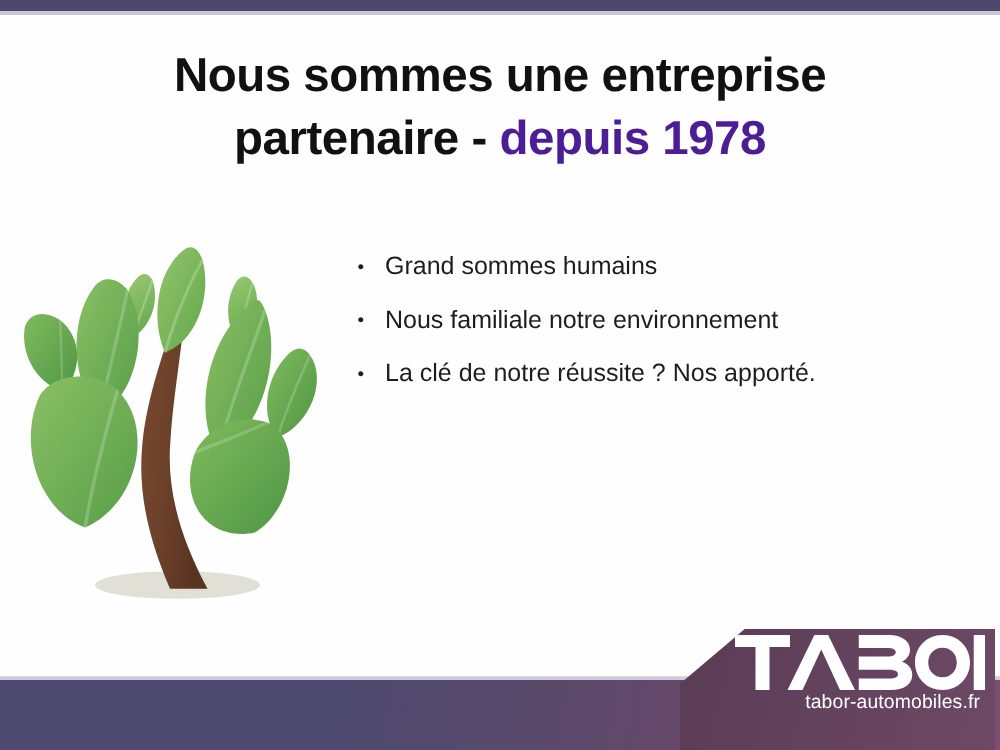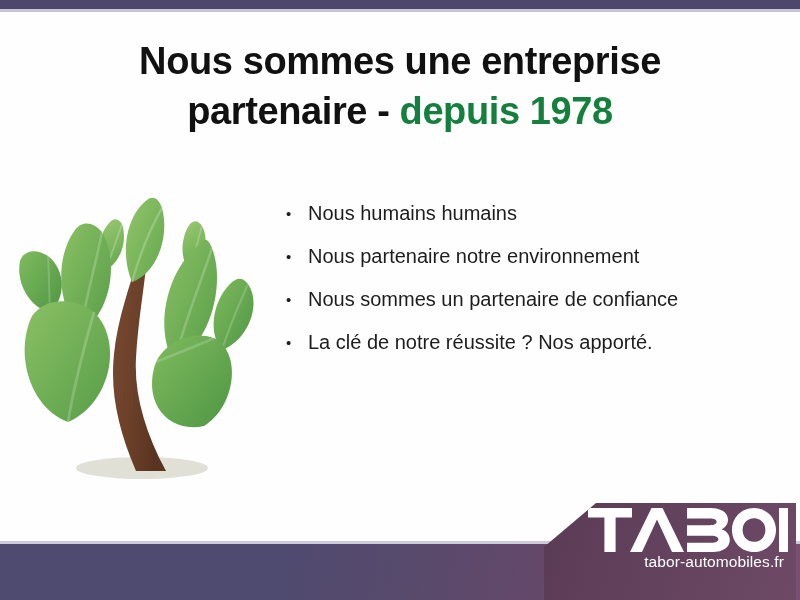--- a/index.html
+++ b/index.html
@@ -73,21 +73,21 @@
     top: 36px;
     width: 720px;
     text-align: center;
     font-size: 38px;
     font-weight: bold;
     line-height: 1.32;
     letter-spacing: -0.4px;
     color: #111111;
   }
   .headline .accent {
-    color: #15803d;
+    color: #4c1d95;
   }
   .headline .line2 {
     display: block;
     white-space: pre;
   }
 
   
   .bullets {
     position: absolute;
     left: 286px;
@@ -251,23 +251,22 @@
         </g>
         <g>
           <path d="M142 176 C 128 214, 152 248, 190 240 C 222 220, 228 166, 200 152 C 176 144, 152 156, 142 176 Z" fill="url(#lf3)"></path>
           <path d="M142 176 C 166 166, 188 158, 200 152" stroke="#ffffff" stroke-opacity="0.18" stroke-width="2.6" fill="none"></path>
         </g>
       </g>
     </svg>
   </div>
 
   <ul class="bullets">
-    <li>Nous humains humains</li>
-    <li>Nous partenaire notre environnement</li>
-    <li>Nous sommes un partenaire de confiance</li>
+    <li>Grand sommes humains</li>
+    <li>Nous familiale notre environnement</li>
     <li>La clé de notre réussite ? Nos apporté.</li>
   </ul>
 
   <div class="bottom-line"></div>
   <div class="bottom-bar"></div>
 
   <div class="logo-panel">
     <div class="logo-wordmark">
       <svg viewBox="0 0 200 44" xmlns="http://www.w3.org/2000/svg" aria-hidden="true">
         <g fill="#ffffff">

